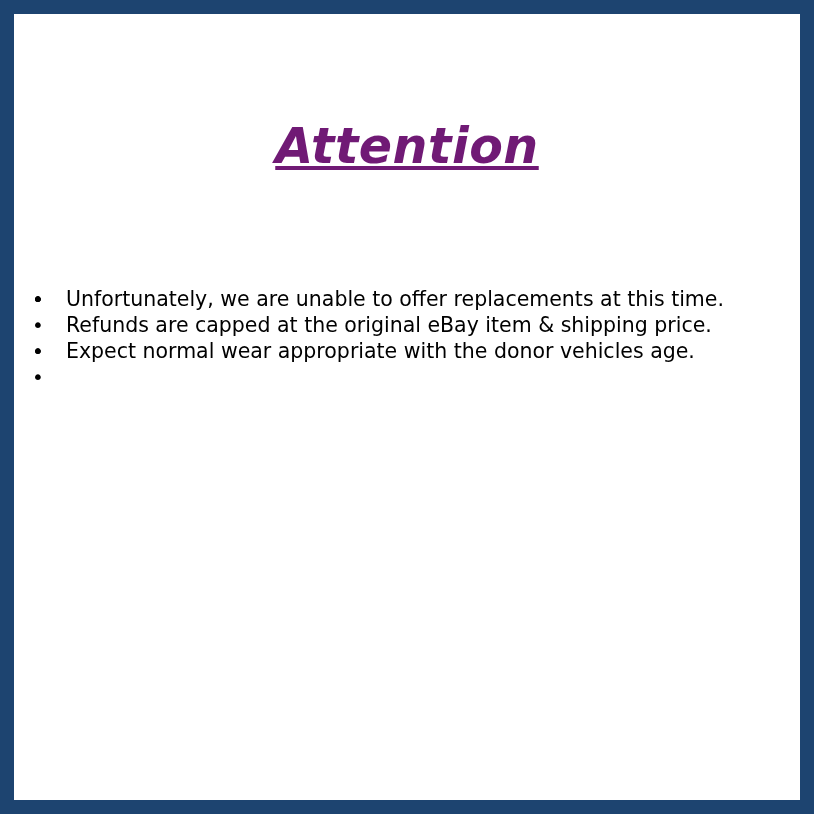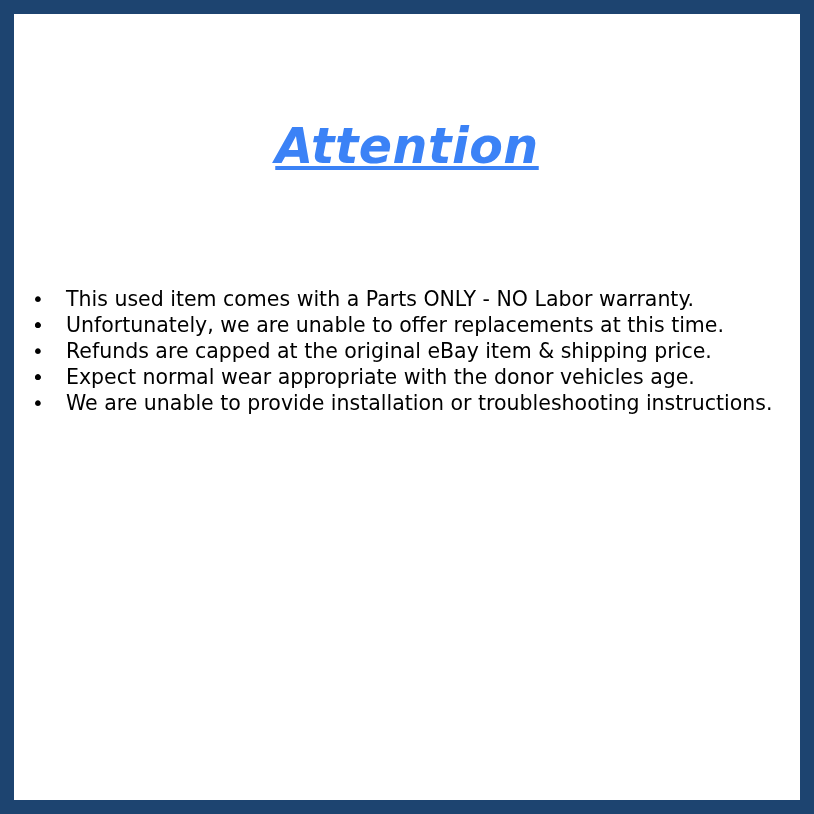--- a/index.html
+++ b/index.html
@@ -30,21 +30,21 @@
   .notice-title {
     position: absolute;
     top: 104px;
     left: 0;
     right: 0;
     text-align: center;
     font-family: "DejaVu Sans", sans-serif;
     font-size: 49px;
     font-weight: bold;
     font-style: italic;
-    color: #3b82f6;
+    color: #701a75;
     text-decoration: underline;
     letter-spacing: 0.5px;
   }
   .notice-list {
     position: absolute;
     top: 272px;
     left: 0px;
     right: 14px;
     margin: 0;
     padding: 0;
@@ -72,21 +72,20 @@
 <body>
 
 <div class="notice-frame">
   <div class="notice-page">
 
     <div class="notice-title">Attention</div>
 
     <ul class="notice-list">
       <li class="notice-item">
         <span class="bullet">•</span>
-        <span>This used item comes with a Parts ONLY - NO Labor warranty.</span>
       </li>
       <li class="notice-item">
         <span class="bullet">•</span>
       </li>
       <li class="notice-item">
         <span class="bullet">•</span>
         <span>Unfortunately, we are unable to offer replacements at this time.</span>
       </li>
       <li class="notice-item">
         <span class="bullet">•</span>
@@ -94,18 +93,17 @@
       </li>
       <li class="notice-item">
         <span class="bullet">•</span>
       </li>
       <li class="notice-item">
         <span class="bullet">•</span>
         <span>Expect normal wear appropriate with the donor vehicles age.</span>
       </li>
       <li class="notice-item">
         <span class="bullet">•</span>
-        <span>We are unable to provide installation or troubleshooting instructions.</span>
       </li>
     </ul>
 
   </div>
 </div>
 
 </body></html>

